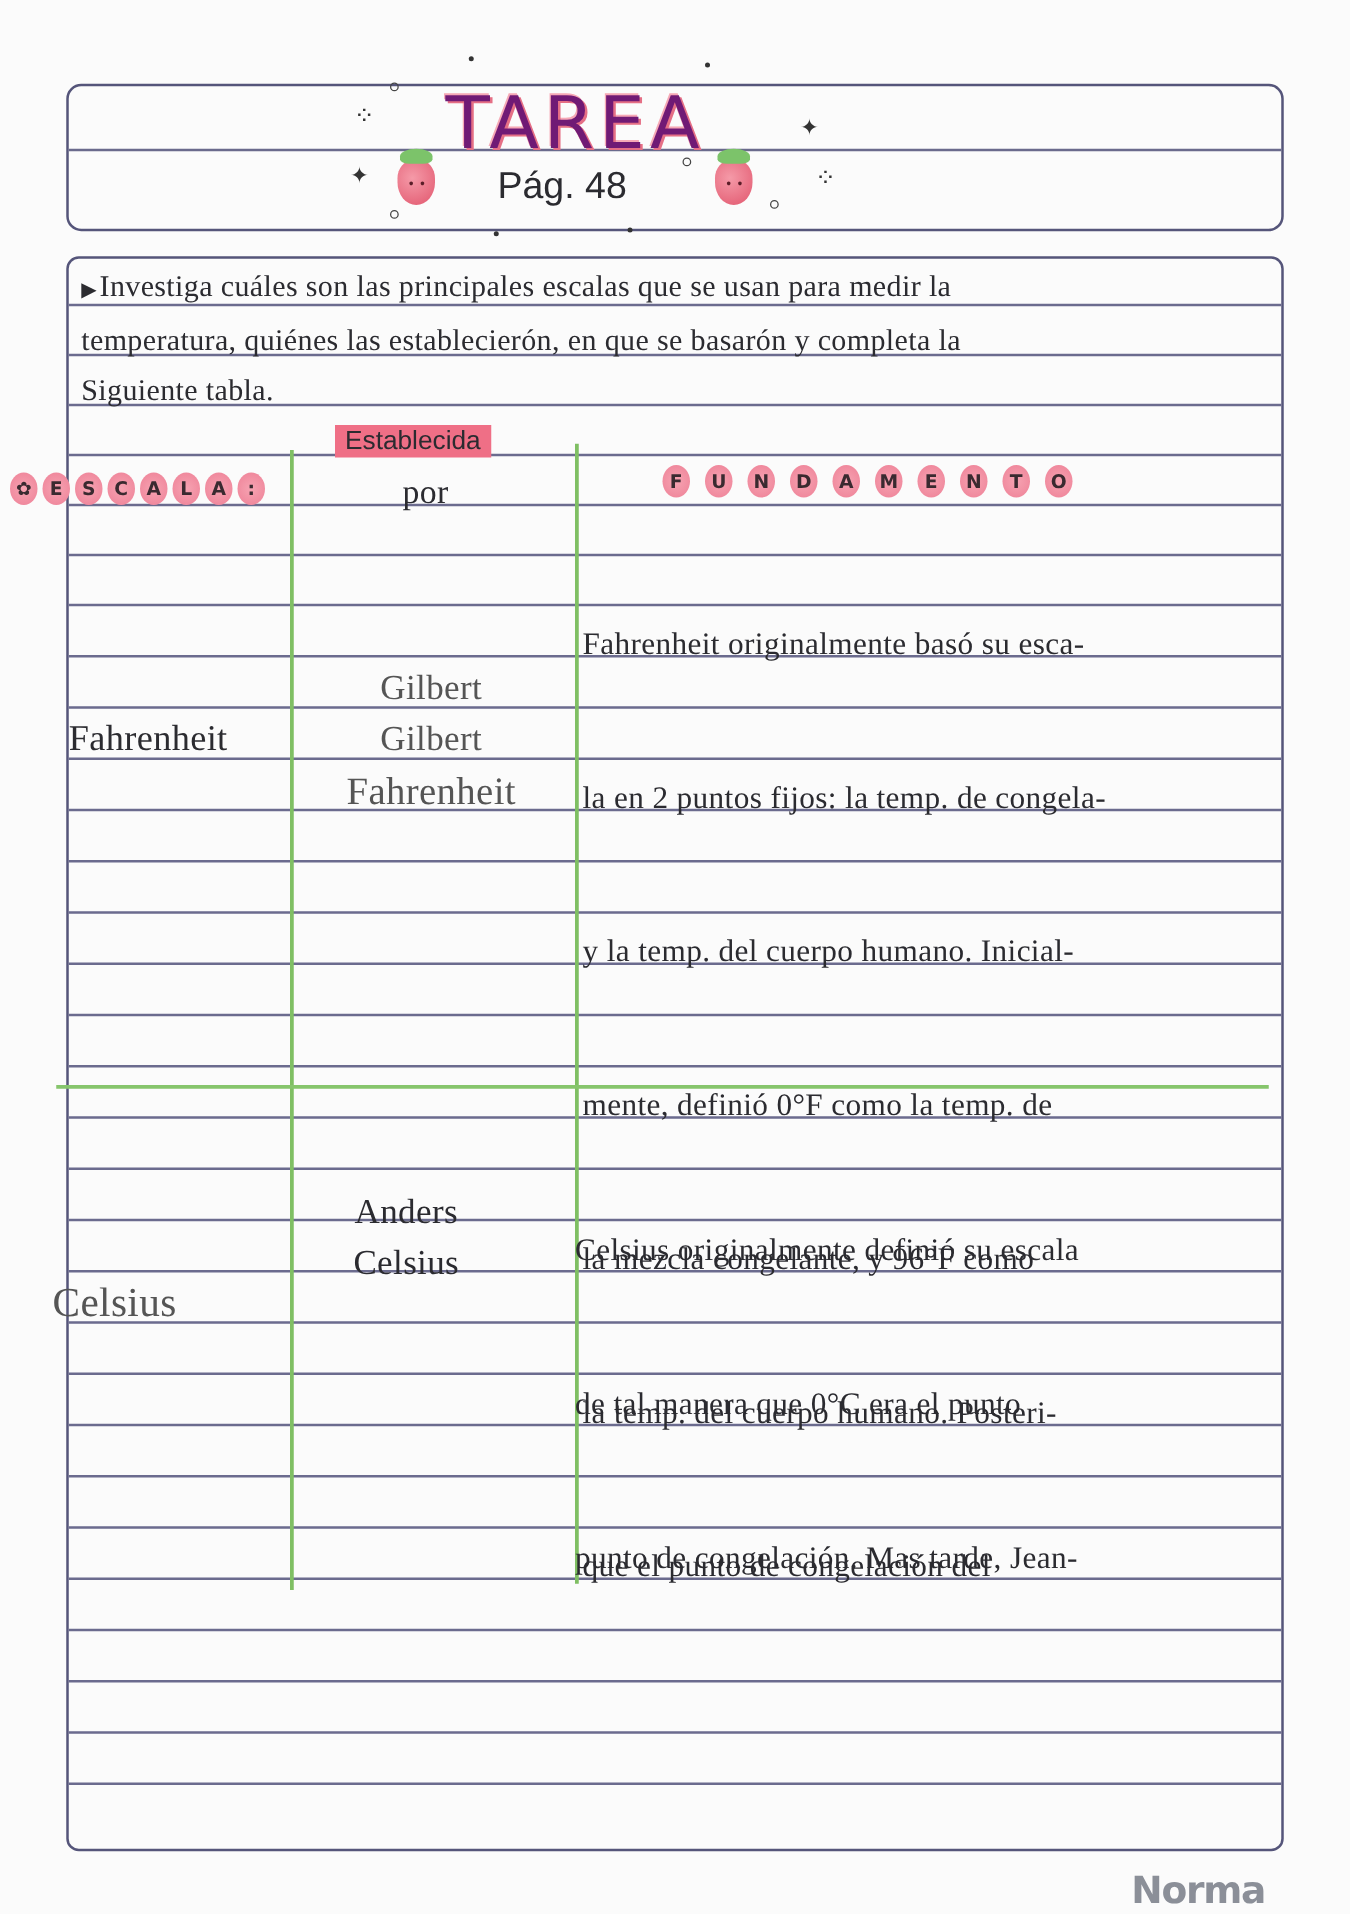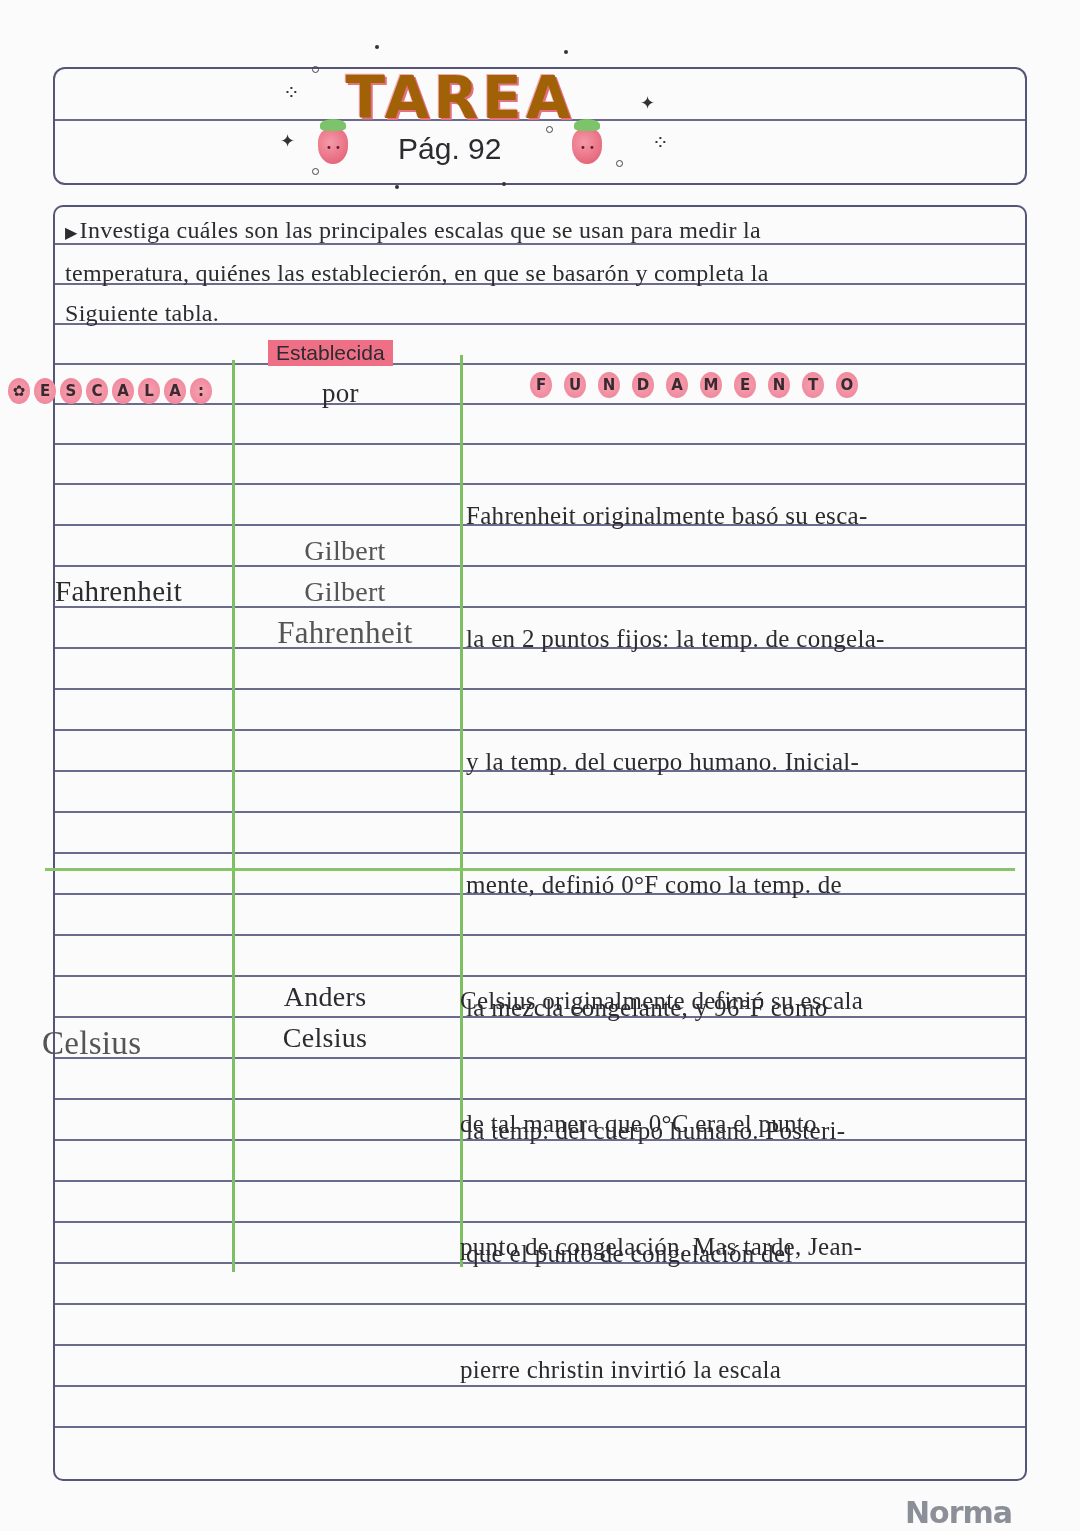--- a/index.html
+++ b/index.html
@@ -12,22 +12,22 @@
   .hand { font-family:Liberation Serif, serif; letter-spacing:0.3px; color:#2b2b30; }
 
   
   .header-box {
     position:absolute; left:53px; top:67px; width:974px; height:118px;
     border:2px solid #55557a; border-radius:12px; box-sizing:border-box;
   }
   .header-box .rule { position:absolute; left:0; right:0; height:1.5px; background:#6a6a8c; }
   .title {
     position:absolute; left:330px; top:68px; width:260px; height:60px;
-    font-family:"DejaVu Sans", sans-serif; font-weight:bold; font-size:58px;
-    color:#a16207; text-align:center; letter-spacing:4px; line-height:60px;
+    font-family:"DejaVu Sans", sans-serif; font-weight:normal; font-size:58px;
+    color:#701a75; text-align:center; letter-spacing:4px; line-height:60px;
     text-shadow:2px 2px 0 #e56f85, -1px -1px 0 #f6a9b6;
   }
   .page-ref { position:absolute; left:398px; top:132px; font-size:30px; color:#2b2b30; font-family:"Liberation Sans", sans-serif; }
   .strawberry {
     position:absolute; width:30px; height:36px; border-radius:45% 45% 55% 55%;
     background:radial-gradient(circle at 40% 40%, #f59aa8, #e1566d);
   }
   .strawberry::before {
     content:""; position:absolute; left:2px; top:-9px; width:26px; height:12px;
     background:#7cc36a; border-radius:50% 50% 30% 30%;
@@ -75,21 +75,21 @@
   }
 </style>
 </head>
 <body>
 
 <div class="header-box">
   <div class="rule" style="top:50px;"></div>
 </div>
 
 <div class="title">TAREA</div>
-<div class="page-ref">Pág. 92</div>
+<div class="page-ref">Pág. 48</div>
 
 <div class="strawberry" style="left:318px; top:128px;">
     <span class="face">• •</span>
   </div>
 <div class="strawberry" style="left:572px; top:128px;">
     <span class="face">• •</span>
   </div>
 
 <span class="sparkle" style="left:283px; top:80px;">⁘</span>
 <span class="sparkle" style="left:280px; top:130px; font-size:18px;">✦</span>
@@ -187,27 +187,26 @@
   <div>y la temp. del cuerpo humano. Inicial-</div>
   <div>mente, definió 0°F como la temp. de</div>
   <div>la mezcla congelante, y 96°F como</div>
   <div>la temp. del cuerpo humano. Posteri-</div>
   <div>que el punto de congelación del</div>
   
   
 </div>
 
 <div class="scale-name hand" style="left:42px; top:1025px; font-size:33px; color:#555;">Celsius</div>
-<div class="author hand" style="left:240px; top:976px; width:170px;">
+<div class="author hand" style="left:240px; top:949px; width:170px;">
   <div>Anders</div>
   <div>Celsius</div>
 </div>
 <div class="fund-text hand" style="left:460px; top:898px;">
   <div>Celsius originalmente definió su escala</div>
   <div>de tal manera que 0°C era el punto</div>
   <div>punto de congelación. Mas tarde, Jean-</div>
-  <div>pierre christin invirtió la escala</div>
   
   
   
 </div>
 
 <div class="brand">Norma</div>
 
 </body></html>

